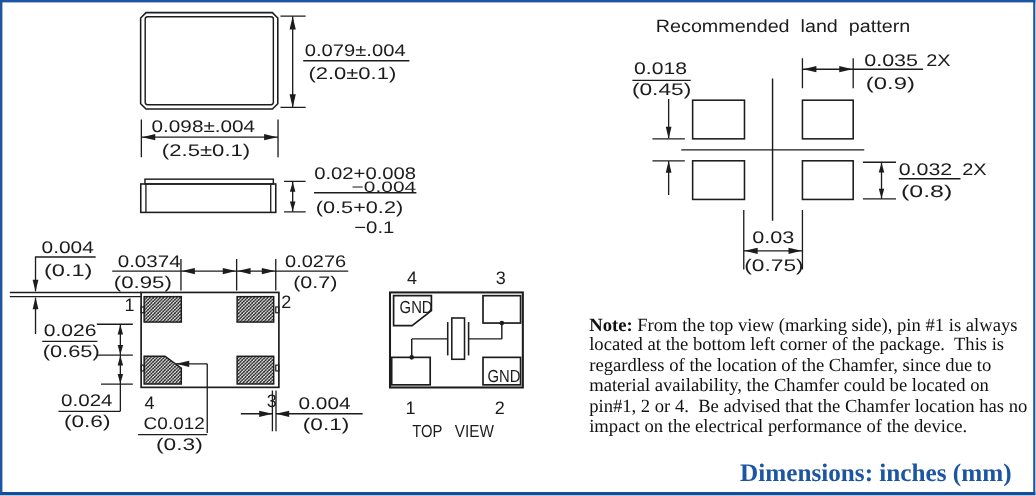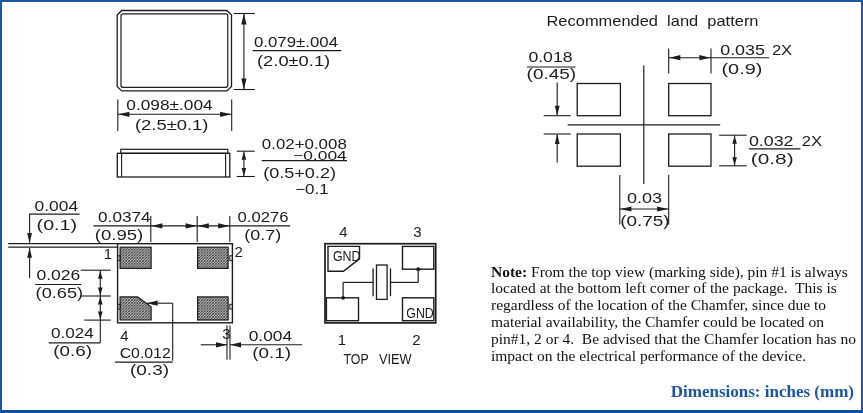--- a/index.html
+++ b/index.html
@@ -1,20 +1,20 @@
 <!DOCTYPE html>
 <html><head><meta charset="utf-8">
 <style>
 html,body{margin:0;padding:0;background:#fff;}
 #page{position:relative;width:863px;height:413px;background:#fff;overflow:hidden;
 box-sizing:border-box;border:2.5px solid #1d55a5;border-bottom:3px solid #124e9d;}
 .note{position:absolute;left:489px;top:261.5px;width:380px;
 font-family:"Liberation Serif",serif;font-size:15.5px;line-height:16.9px;color:#111;}
-.dims{position:absolute;right:7px;top:380px;
-font-family:"Liberation Serif",serif;font-size:17px;font-weight:bold;color:#1d55a5;}
+.dims{position:absolute;right:18px;top:380px;
+font-family:"Liberation Serif",serif;font-size:21px;font-weight:bold;color:#1d55a5;}
 </style></head>
 <body>
 <div id="page">
 <svg width="863" height="413" viewBox="0 0 863 413" style="position:absolute;left:-0.5px;top:-0.5px">
       <g transform="translate(-1.8,-1.5)">
         <polygon points="121.5,10.0 226.8,10.0 231.3,14.5 231.3,85.9 226.8,90.4 121.5,90.4 117.0,85.9 117.0,14.5" fill="none" stroke="#1c1c1c" stroke-width="1.3"></polygon>
         <rect x="120.8" y="13.4" width="106.8" height="73.4" fill="none" stroke="#1c1c1c" stroke-width="1.2" rx="2"></rect>
         <line x1="233.5" y1="13" x2="254.5" y2="13" stroke="#1c1c1c" stroke-width="1.1"></line>
         <line x1="233.5" y1="89" x2="254.5" y2="89" stroke="#1c1c1c" stroke-width="1.1"></line>
         <line x1="243.7" y1="13" x2="243.7" y2="89" stroke="#1c1c1c" stroke-width="1.1"></line>

